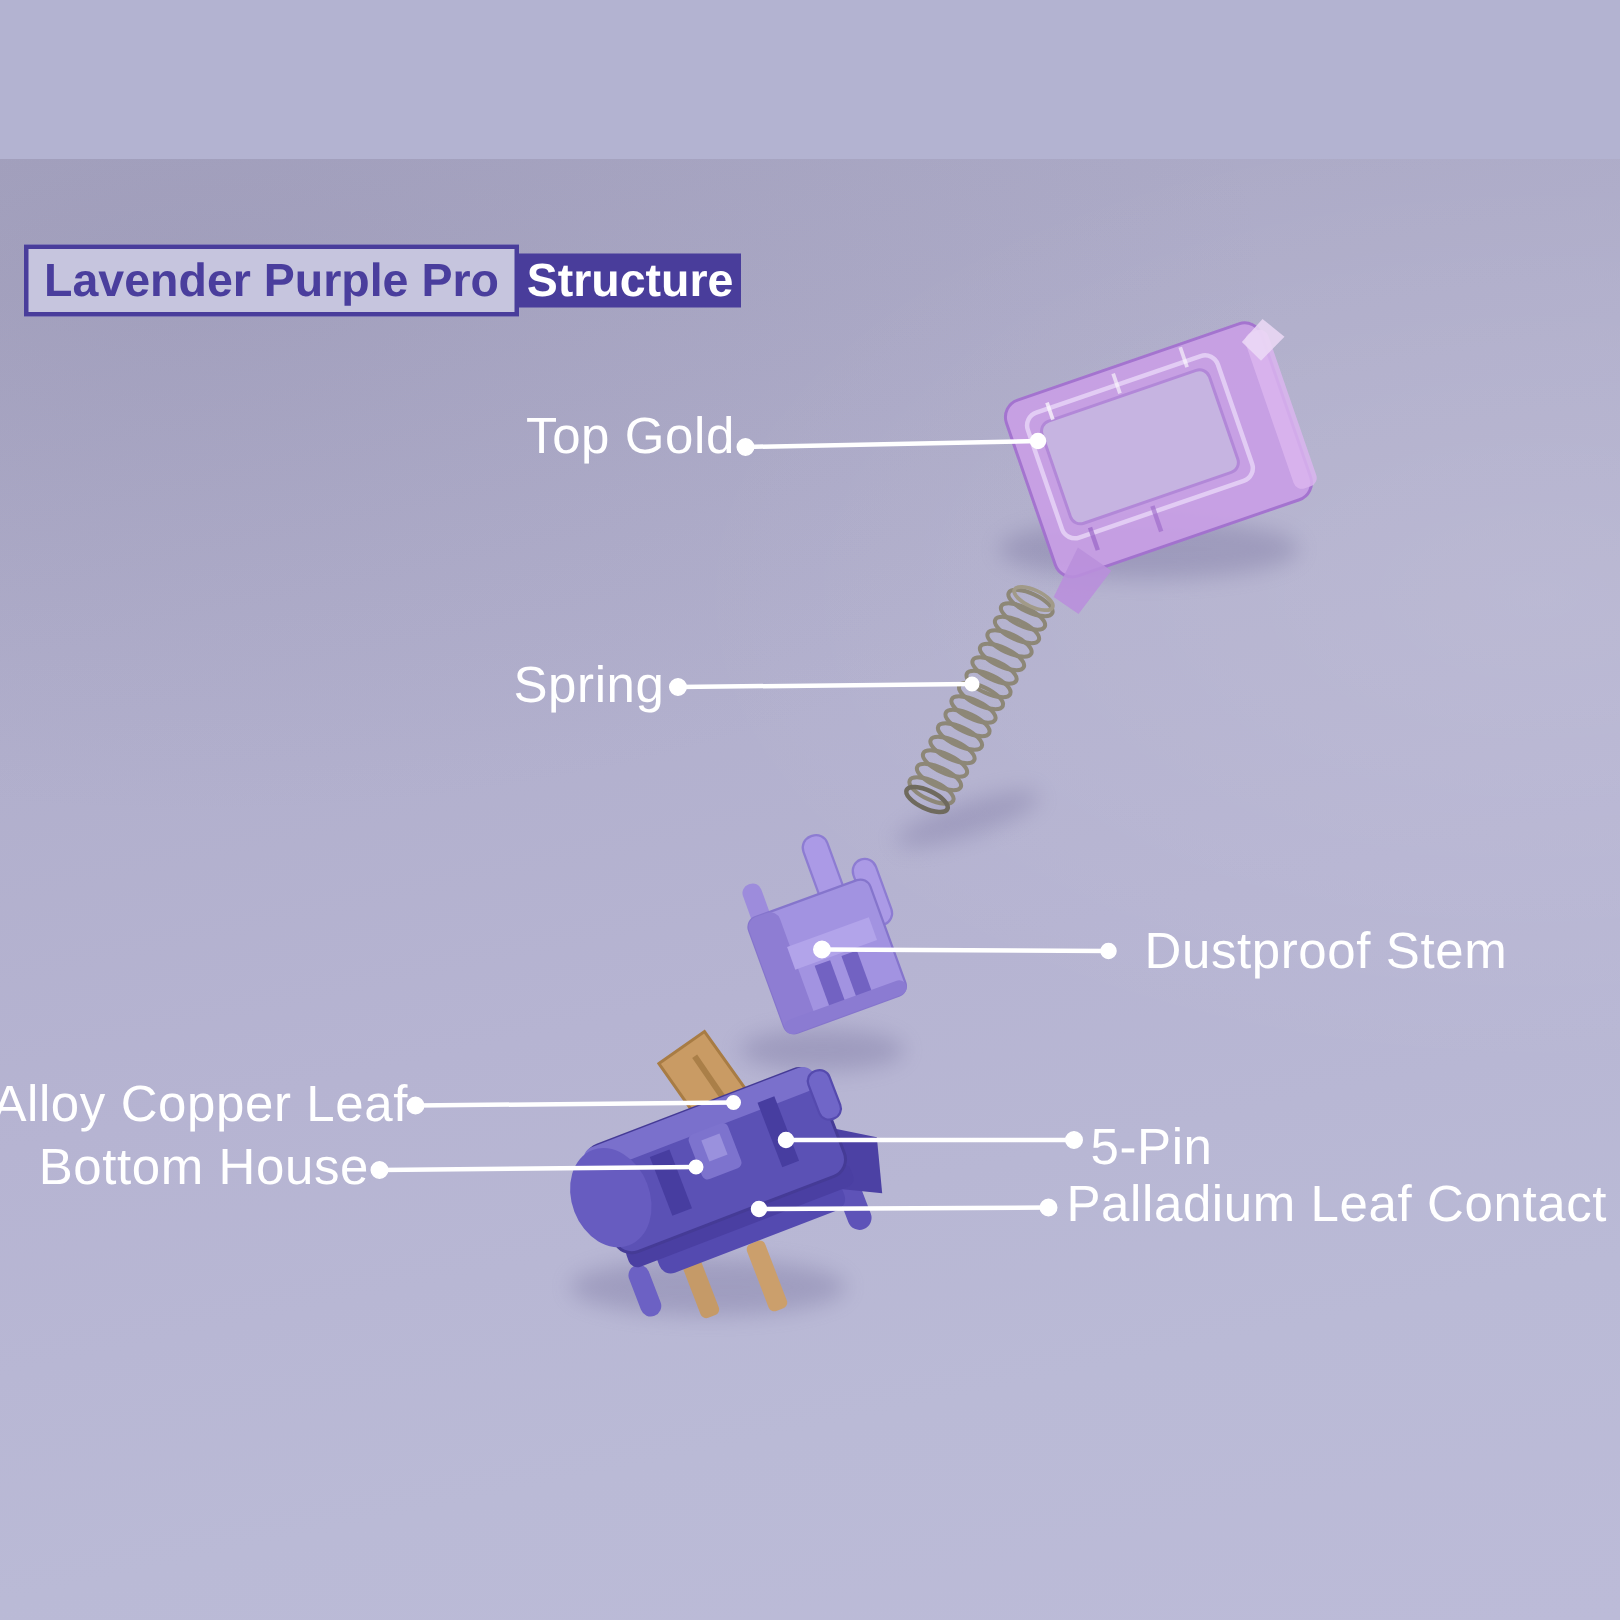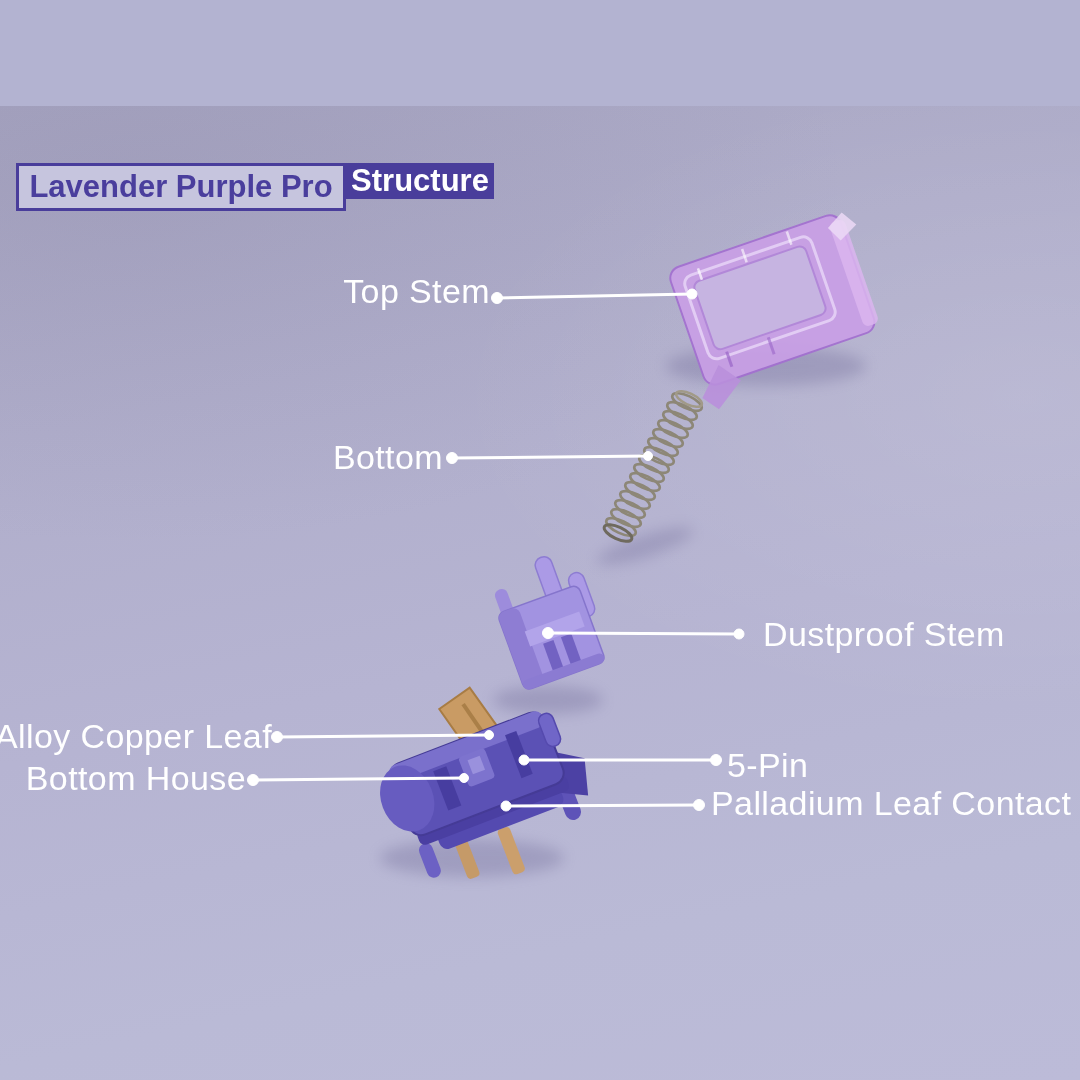--- a/index.html
+++ b/index.html
@@ -22,21 +22,21 @@
     background:
       radial-gradient(1200px 600px at 12% 8%, rgba(120,115,150,0.18), rgba(120,115,150,0) 60%),
       radial-gradient(900px 500px at 95% 30%, rgba(255,255,255,0.10), rgba(255,255,255,0) 65%),
       linear-gradient(168deg,#a8a6c2 0%,#b0aecb 28%,#b6b4d2 55%,#babad6 80%,#bcbbd8 100%);
   }
 
   .scene{position:absolute;left:0;top:0;width:1080px;height:1080px;}
 
   
   .titlebar{
-    position:absolute;left:16px;top:163px;height:48px;display:flex;
+    position:absolute;left:16px;top:163px;height:48px;display:flex;align-items:center;
   }
   .title-left{
     box-sizing:border-box;width:330px;height:48px;
     border:3px solid #493d9b;background:#c6c5de;
     display:flex;align-items:center;justify-content:center;
     color:#4a3e9d;font-size:31px;font-weight:600;white-space:nowrap;
     letter-spacing:0px;
   }
   .title-right{
     box-sizing:border-box;width:148px;height:36px;background:#493d9b;
@@ -177,24 +177,24 @@
   <div class="titlebar">
     <div class="title-left">
       <span>Lavender Purple Pro</span>
     </div>
     <div class="title-right">
       <span>Structure</span>
     </div>
   </div>
 
   <div class="callout c-top-case">
-    <span>Top Stem</span>
+    <span>Top Gold</span>
   </div>
   <div class="callout c-spring">
-    <span>Bottom</span>
+    <span>Spring</span>
   </div>
   <div class="callout c-dustproof">
     <span>Dustproof Stem</span>
   </div>
   <div class="callout c-alloy">
     <span>Alloy Copper Leaf</span>
   </div>
   <div class="callout c-bottom-house">
     <span>Bottom House</span>
   </div>

